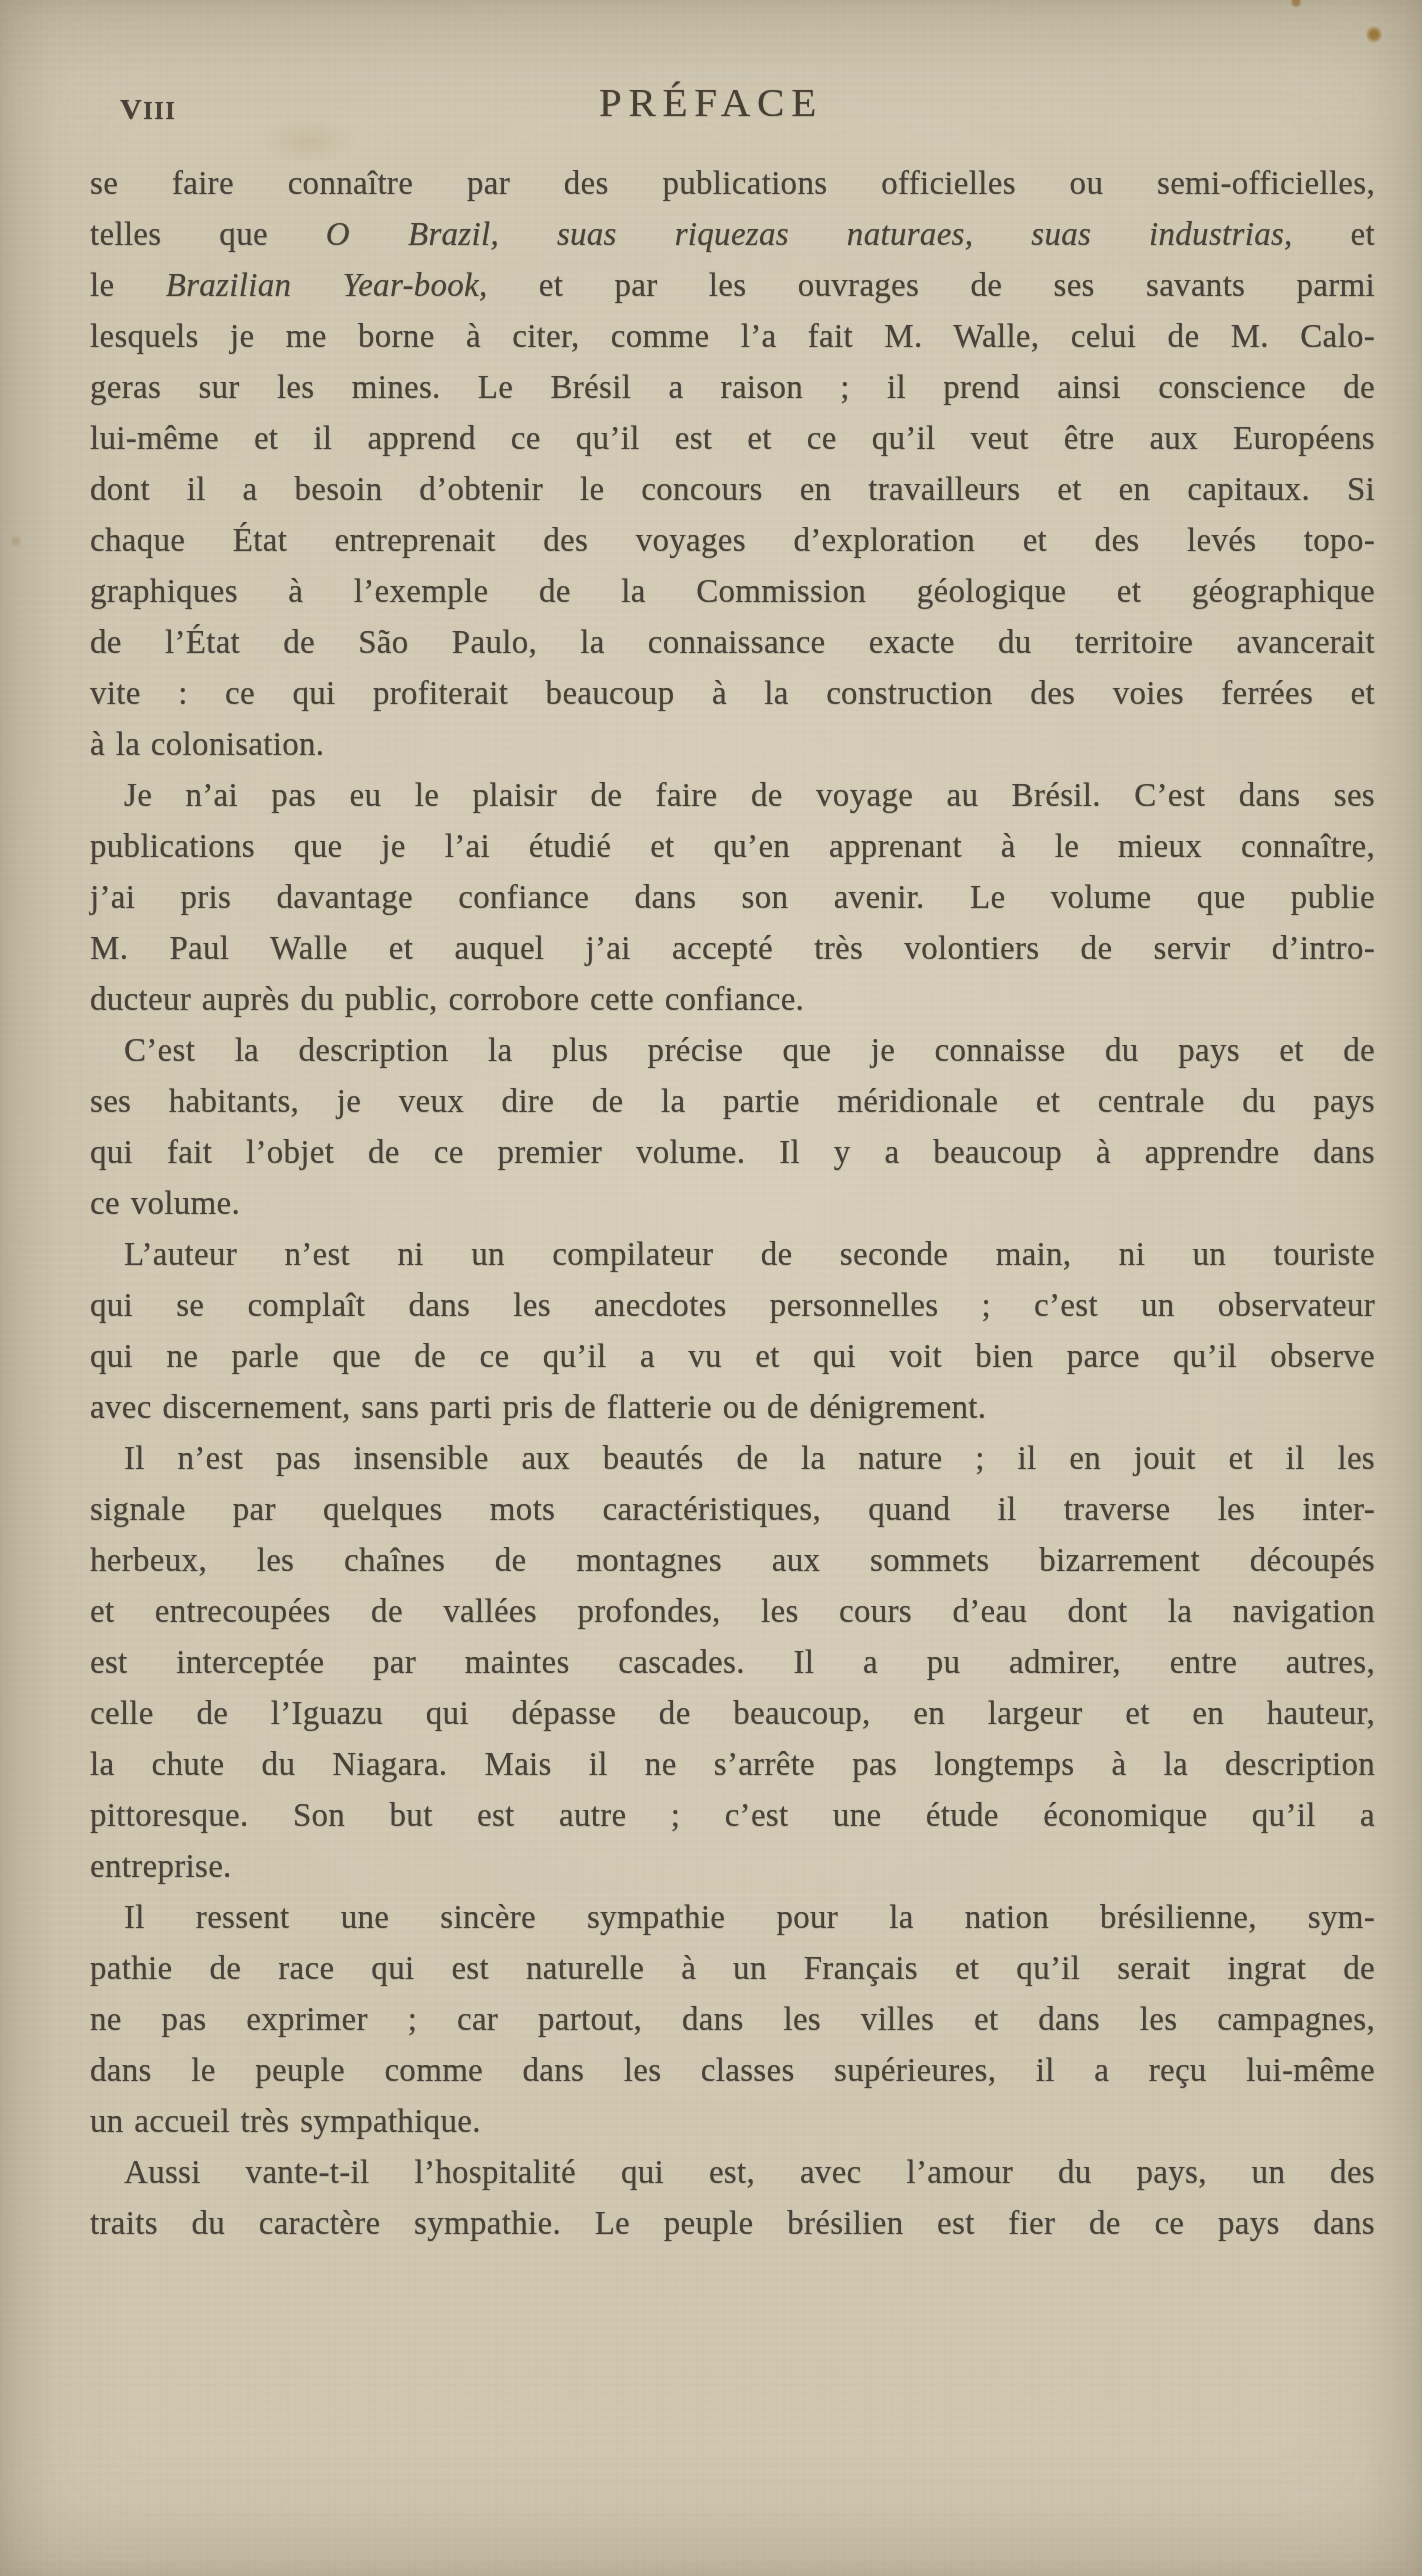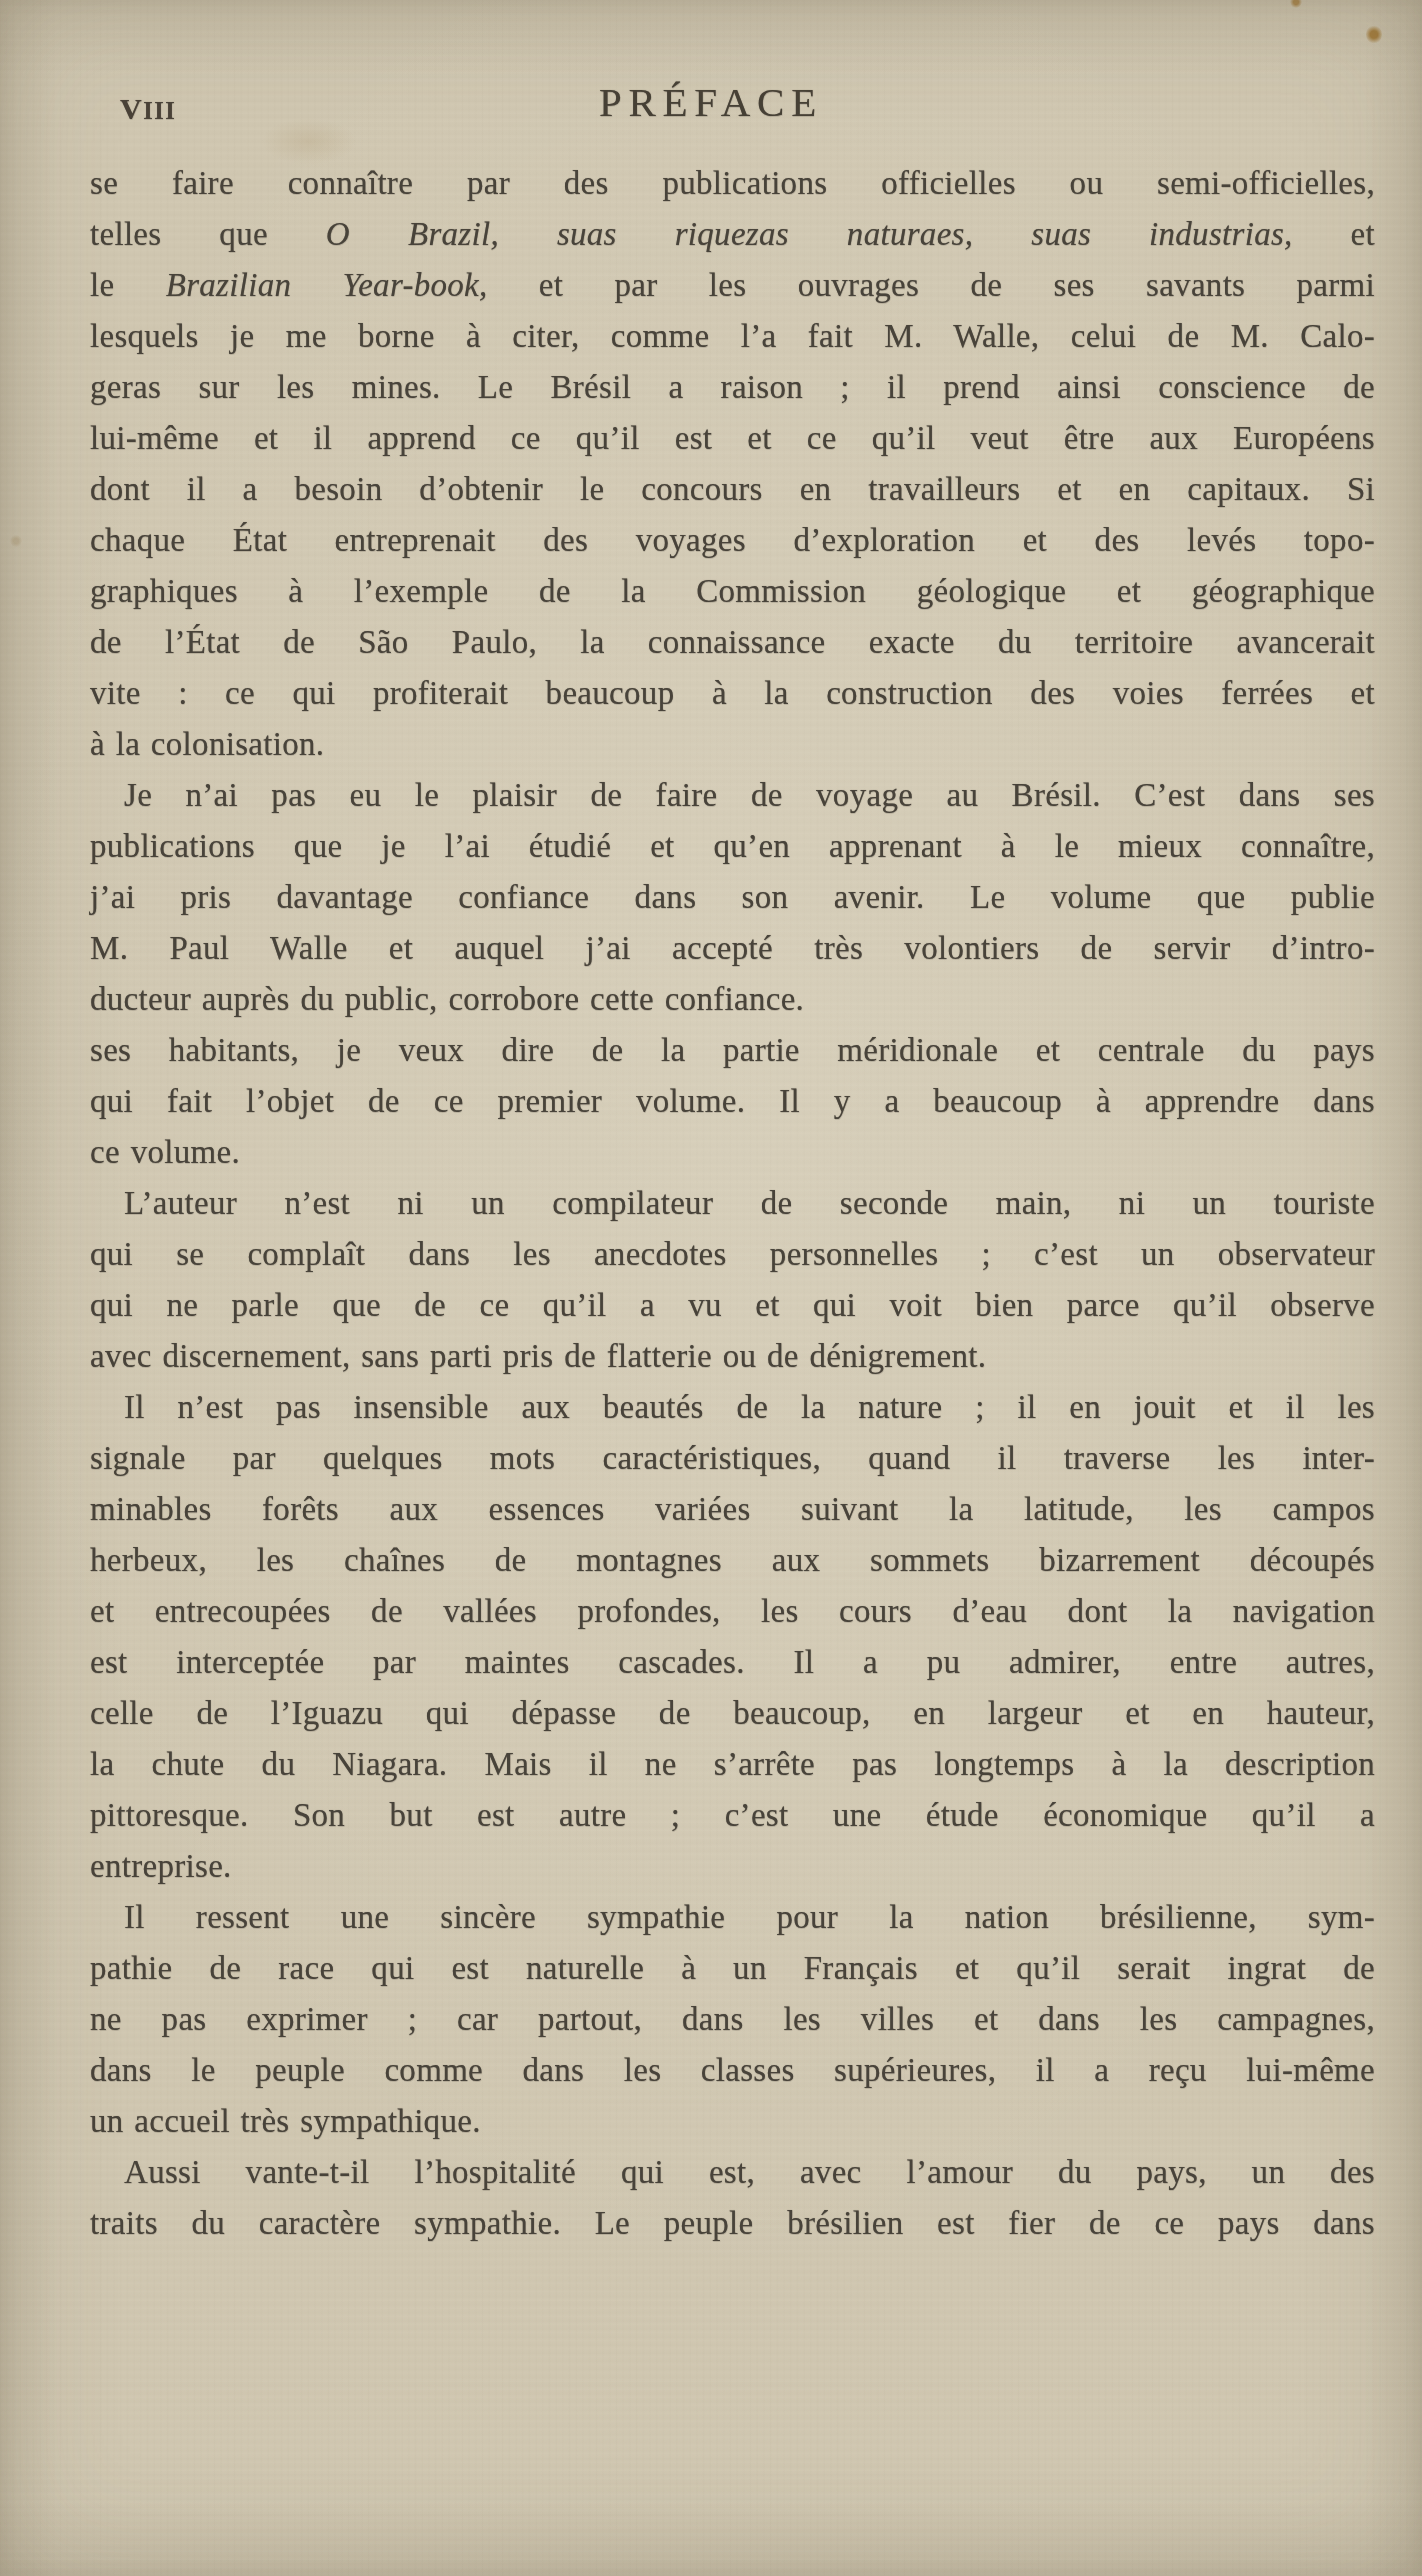--- a/index.html
+++ b/index.html
@@ -81,30 +81,30 @@
       <div class="line just"><span>chaque État entreprenait des voyages d’exploration et des levés topo-</span></div>
       <div class="line just"><span>graphiques à l’exemple de la Commission géologique et géographique</span></div>
       <div class="line just"><span>de l’État de São Paulo, la connaissance exacte du territoire avancerait</span></div>
       <div class="line just"><span>vite : ce qui profiterait beaucoup à la construction des voies ferrées et</span></div>
       <div class="line"><span>à la colonisation.</span></div>
       <div class="line just indent"><span>Je n’ai pas eu le plaisir de faire de voyage au Brésil. C’est dans ses</span></div>
       <div class="line just"><span>publications que je l’ai étudié et qu’en apprenant à le mieux connaître,</span></div>
       <div class="line just"><span>j’ai pris davantage confiance dans son avenir. Le volume que publie</span></div>
       <div class="line just"><span>M. Paul Walle et auquel j’ai accepté très volontiers de servir d’intro-</span></div>
       <div class="line"><span>ducteur auprès du public, corrobore cette confiance.</span></div>
+      <div class="line just indent"><span>C’est la description la plus précise que je connaisse du pays et de</span></div>
       <div class="line just"><span>ses habitants, je veux dire de la partie méridionale et centrale du pays</span></div>
       <div class="line just"><span>qui fait l’objet de ce premier volume. Il y a beaucoup à apprendre dans</span></div>
       <div class="line"><span>ce volume.</span></div>
       <div class="line just indent"><span>L’auteur n’est ni un compilateur de seconde main, ni un touriste</span></div>
       <div class="line just"><span>qui se complaît dans les anecdotes personnelles ; c’est un observateur</span></div>
       <div class="line just"><span>qui ne parle que de ce qu’il a vu et qui voit bien parce qu’il observe</span></div>
       <div class="line"><span>avec discernement, sans parti pris de flatterie ou de dénigrement.</span></div>
       <div class="line just indent"><span>Il n’est pas insensible aux beautés de la nature ; il en jouit et il les</span></div>
       <div class="line just"><span>signale par quelques mots caractéristiques, quand il traverse les inter-</span></div>
-      <div class="line just"><span>minables forêts aux essences variées suivant la latitude, les campos</span></div>
       <div class="line just"><span>herbeux, les chaînes de montagnes aux sommets bizarrement découpés</span></div>
       <div class="line just"><span>et entrecoupées de vallées profondes, les cours d’eau dont la navigation</span></div>
       <div class="line just"><span>est interceptée par maintes cascades. Il a pu admirer, entre autres,</span></div>
       <div class="line just"><span>celle de l’Iguazu qui dépasse de beaucoup, en largeur et en hauteur,</span></div>
       <div class="line just"><span>la chute du Niagara. Mais il ne s’arrête pas longtemps à la description</span></div>
       <div class="line just"><span>pittoresque. Son but est autre ; c’est une étude économique qu’il a</span></div>
       <div class="line"><span>entreprise.</span></div>
       <div class="line just indent"><span>Il ressent une sincère sympathie pour la nation brésilienne, sym-</span></div>
       <div class="line just"><span>pathie de race qui est naturelle à un Français et qu’il serait ingrat de</span></div>
       <div class="line just"><span>ne pas exprimer ; car partout, dans les villes et dans les campagnes,</span></div>

